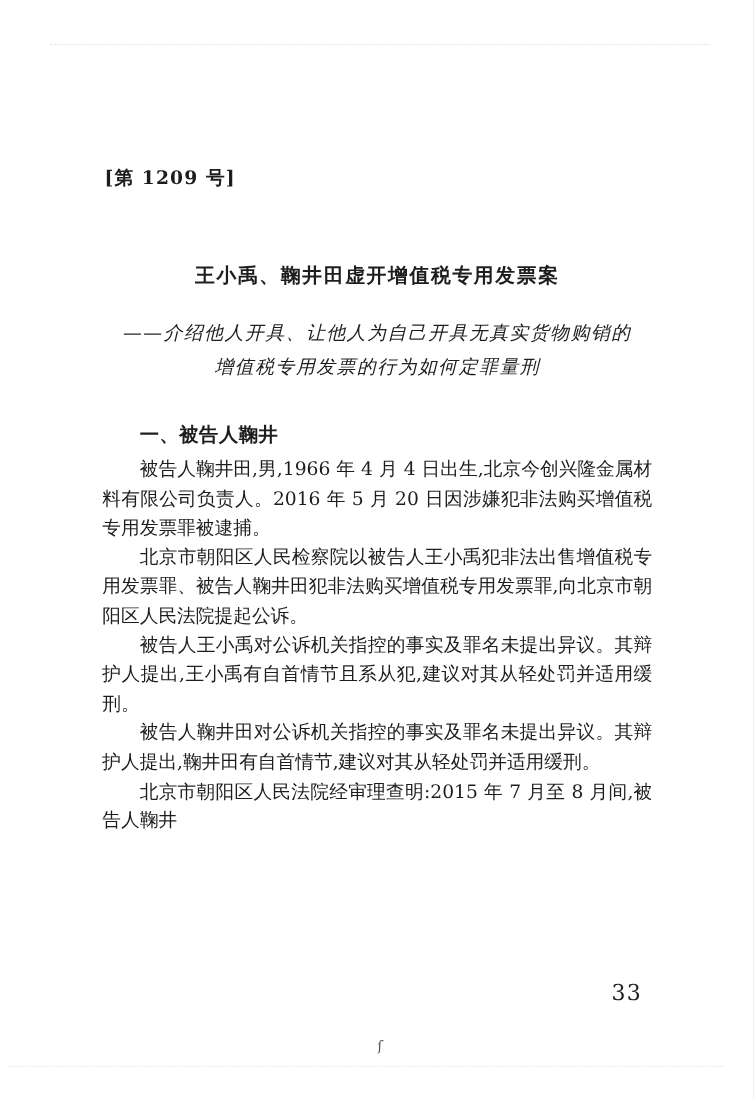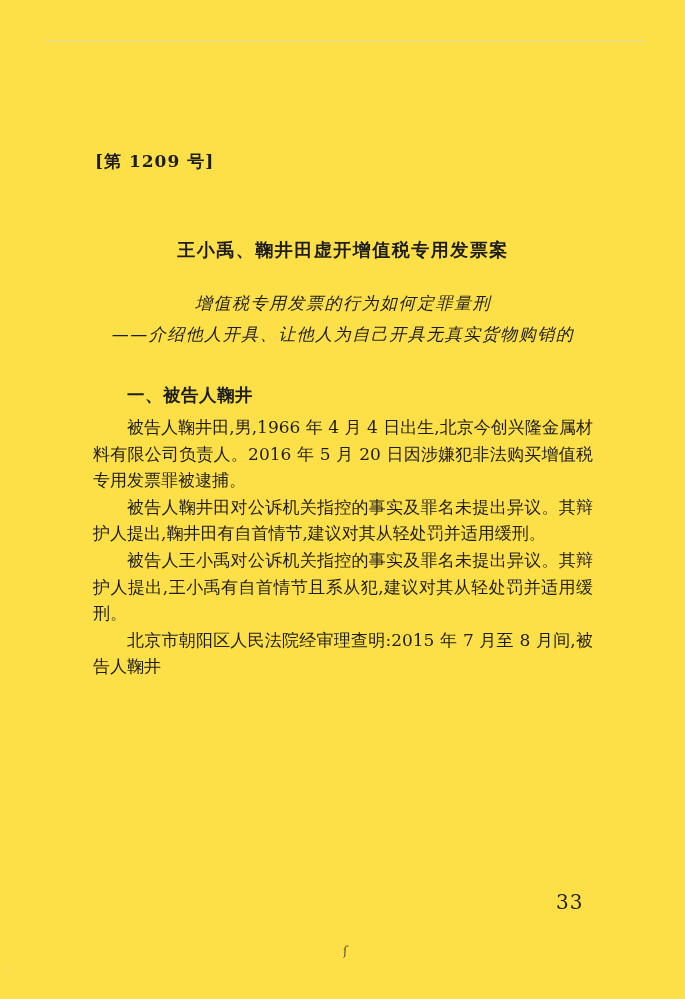--- a/index.html
+++ b/index.html
@@ -5,21 +5,21 @@
   html, body {
     margin: 0;
     padding: 0;
     background: #e9e9e7;
   }
   .page {
     position: relative;
     width: 685px;
     height: 999px;
     margin: 0 auto;
-    background: #fde047;
+    background: #ffffff;
     color: #1d1d1d;
     font-family: "DejaVu Serif", "Liberation Serif", serif;
     overflow: hidden;
   }
   
   .noise {
     position: absolute;
     top: 0; left: 0;
     width: 1px; height: 1px;
     background: transparent;
@@ -114,30 +114,31 @@
 
 <div class="page">
   <div class="noise"></div>
   <div class="scan-line top"></div>
 
   <div class="case-number">[第 1209 号]</div>
 
   <h1 class="title">王小禹、鞠井田虚开增值税专用发票案</h1>
 
   <div class="subtitle">
+    <div>——介绍他人开具、让他人为自己开具无真实货物购销的</div>
     <div>增值税专用发票的行为如何定罪量刑</div>
-    <div>——介绍他人开具、让他人为自己开具无真实货物购销的</div>
   </div>
 
   <h2 class="section-heading">一、被告人鞠井</h2>
 
   <div class="body-text">
     <p>被告人鞠井田,男,1966 年 4 月 4 日出生,北京今创兴隆金属材料有限公司负责人。2016 年 5 月 20 日因涉嫌犯非法购买增值税专用发票罪被逮捕。</p>
+    <p>北京市朝阳区人民检察院以被告人王小禹犯非法出售增值税专用发票罪、被告人鞠井田犯非法购买增值税专用发票罪,向北京市朝阳区人民法院提起公诉。</p>
+    <p>被告人王小禹对公诉机关指控的事实及罪名未提出异议。其辩护人提出,王小禹有自首情节且系从犯,建议对其从轻处罚并适用缓刑。</p>
     <p>被告人鞠井田对公诉机关指控的事实及罪名未提出异议。其辩护人提出,鞠井田有自首情节,建议对其从轻处罚并适用缓刑。</p>
-    <p>被告人王小禹对公诉机关指控的事实及罪名未提出异议。其辩护人提出,王小禹有自首情节且系从犯,建议对其从轻处罚并适用缓刑。</p>
     <p>北京市朝阳区人民法院经审理查明:2015 年 7 月至 8 月间,被告人鞠井</p>
   </div>
 
   <div class="page-number">33</div>
 
   <div class="stray-mark">ſ</div>
 
   <div class="scan-line bottom"></div>
 </div>
 

